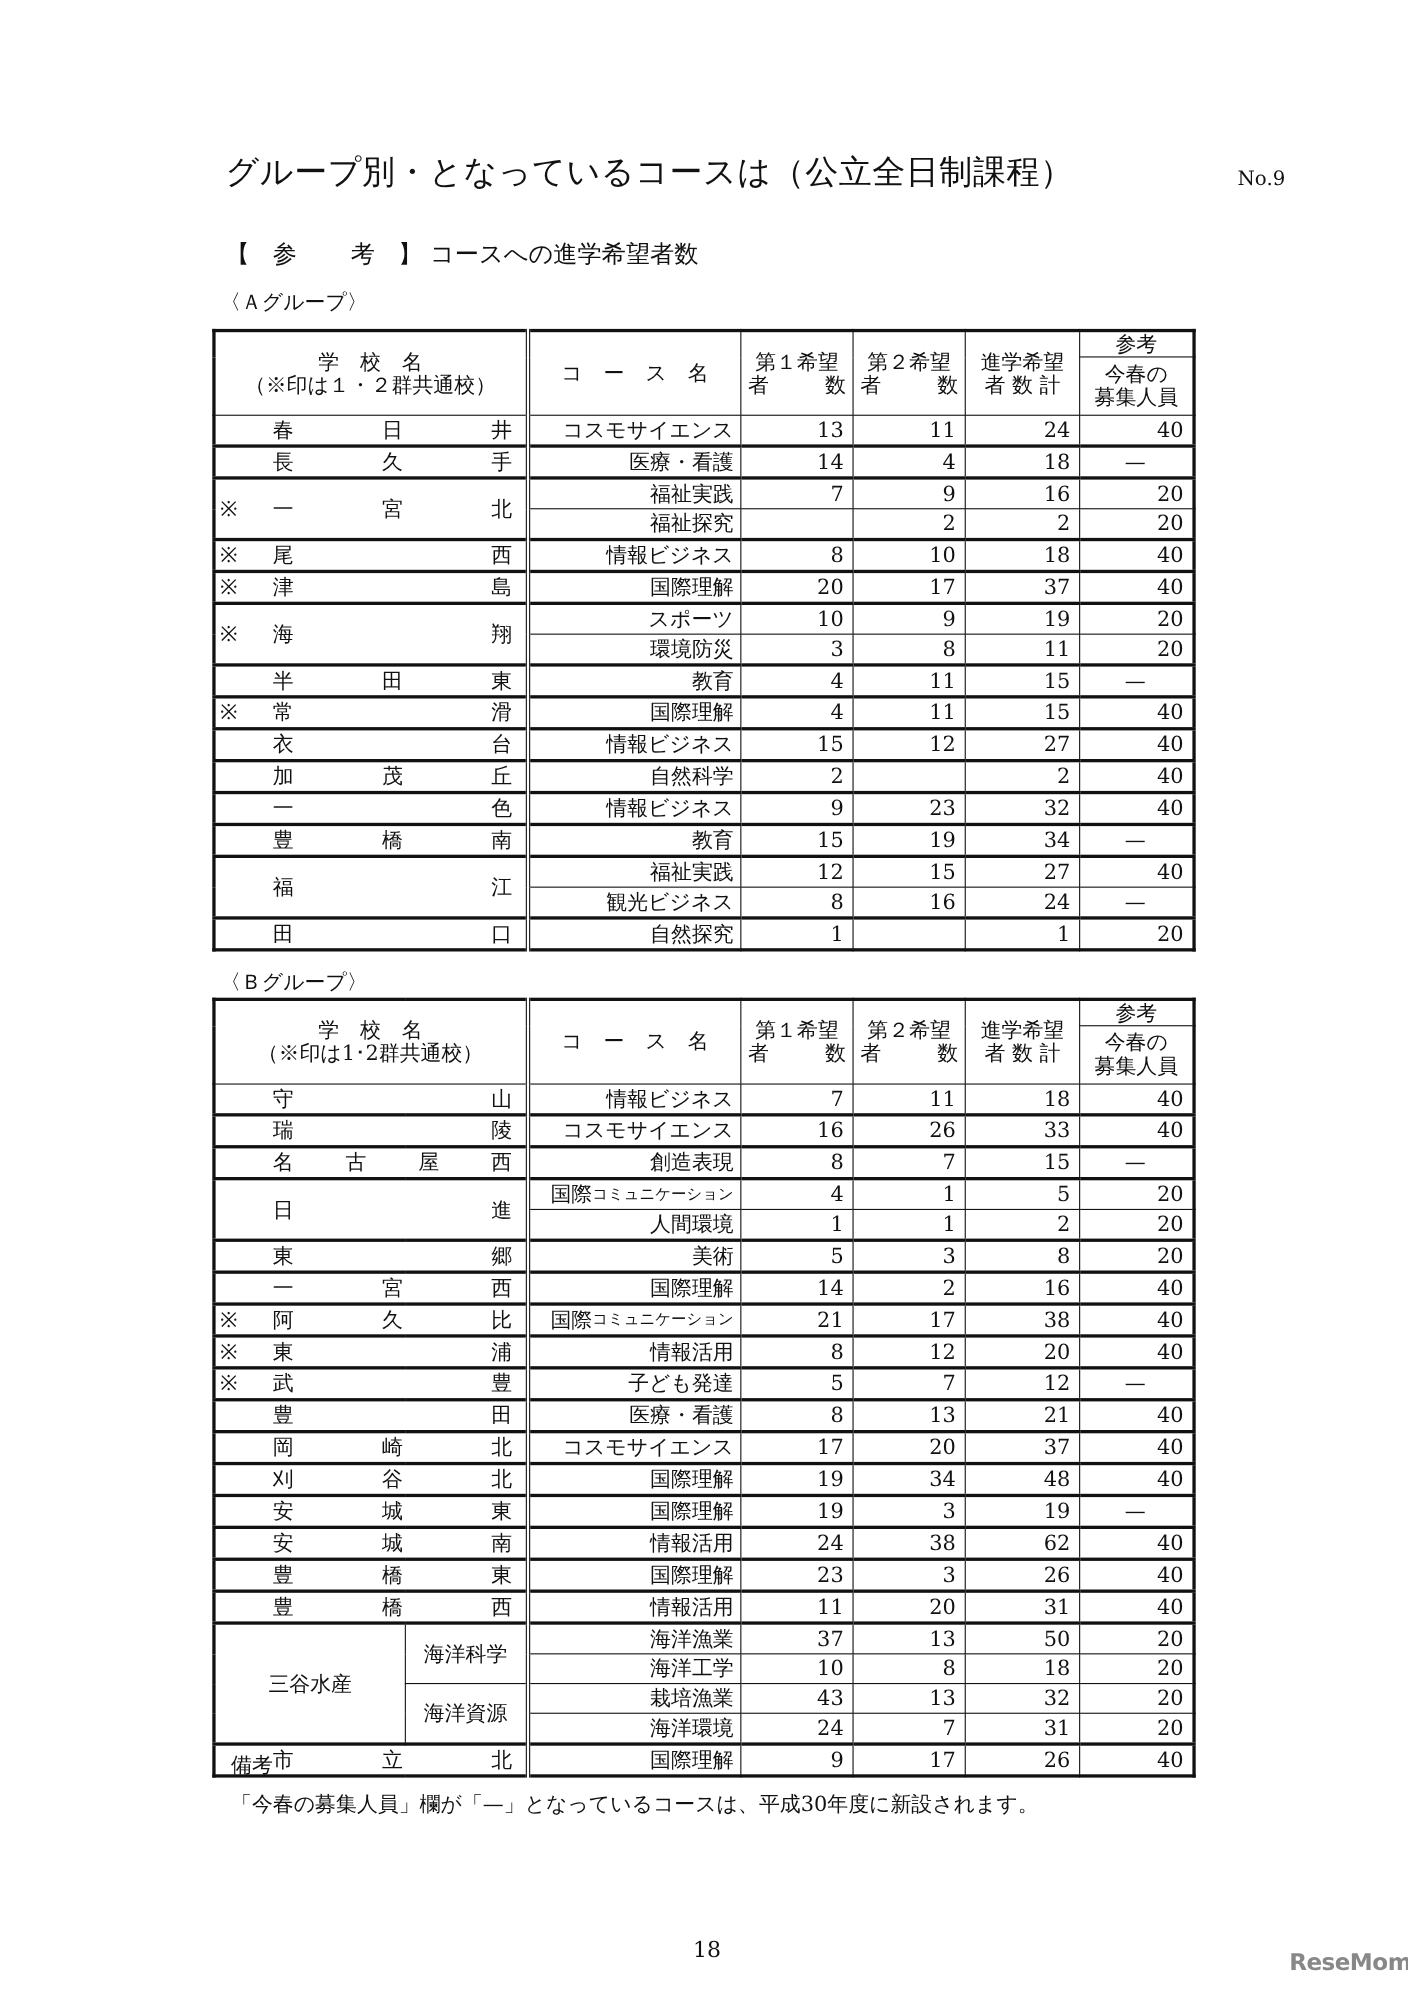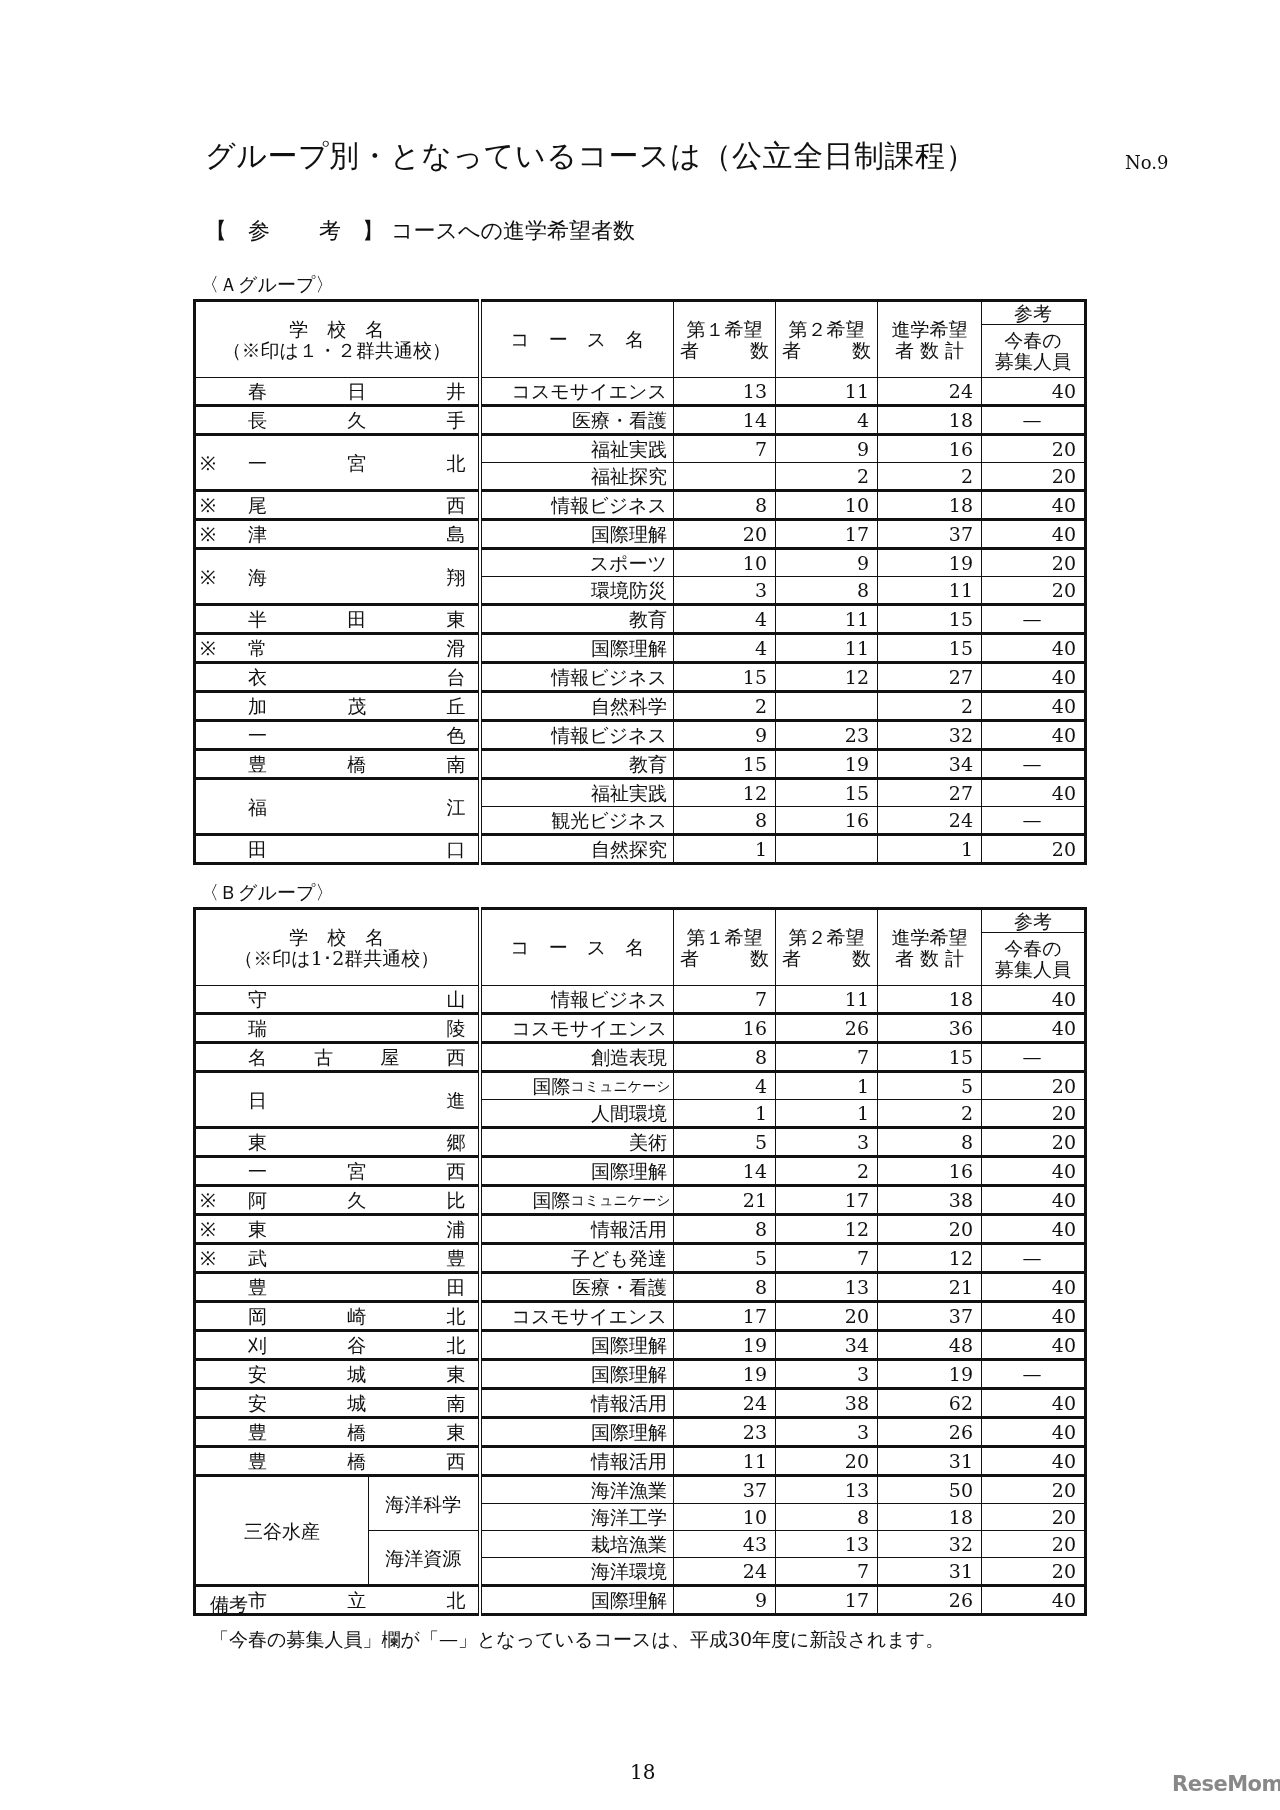--- a/index.html
+++ b/index.html
@@ -12,21 +12,21 @@
   .grp { font-size:19px; white-space:nowrap; }
   table.t { position:absolute; border-collapse:collapse; table-layout:fixed;
             border:3px solid #111; font-size:19px; }
   table.t td, table.t th { border:1px solid #111; padding:0 6px; height:26px; line-height:24px;
             font-weight:normal; overflow:hidden; white-space:nowrap; }
   table.t th { text-align:center; line-height:21px; }
   table.t tr.sep td { border-top:3px solid #111; }
   td.course { border-left:4px double #111 !important; }
   td.num { text-align:right; padding-right:8px !important; }
   .crs { display:flex; justify-content:flex-end; }
-  .crs.small { font-size:14px; letter-spacing:0; justify-content:flex-start;margin-left:45px; }
+  .crs.small { font-size:14px; letter-spacing:0; justify-content:flex-end;margin-left:45px; }
   .crs.small .big { font-size:19px; }
   .hd2 { display:flex; justify-content:space-between; }
   .note-h { left:210px; font-size:19px; }
   .note { left:210px; font-size:19px; white-space:nowrap; }
   .pageno { left:630px; top:1760px; font-size:20px; }
   .logo { left:1172px; top:1772px; font-family:"DejaVu Sans","Liberation Sans",sans-serif;
           font-weight:bold; font-size:21px; color:#888; letter-spacing:-0.5px; }
 </style>
 </head>
 <body>
@@ -34,21 +34,21 @@
 <div class="abs title">グループ別・となっているコースは（公立全日制課程）</div>
 <div class="abs docno">No.9</div>
 <div class="abs subtitle">
   <span>【</span>&nbsp;&nbsp;
   <span>参</span>&nbsp;&nbsp;&nbsp;&nbsp;&nbsp;&nbsp;
   <span>考</span>&nbsp;&nbsp;
   <span>】</span>
   <span>コースへの進学希望者数</span>
 </div>
 
-<div class="abs grp" style="left:200px; top:272px;">〈Ａグループ〉</div>
+<div class="abs grp" style="left:200px; top:262px;">〈Ａグループ〉</div>
 <table class="t" id="tableA" style="left:193px; top:299px; width:891px;">
   <colgroup>
       <col style="width:285px">
       <col style="width:194px">
       <col style="width:102px">
       <col style="width:102px">
       <col style="width:104px">
       <col style="width:104px">
     </colgroup>
   <thead id="theadA">
@@ -544,21 +544,21 @@
             </span>
           </div>
         </td>
       <td class="course">
           <span class="crs">
             <span>コスモサイエンス</span>
           </span>
         </td>
     <td class="num">16</td>
     <td class="num">26</td>
-    <td class="num">36</td>
+    <td class="num">33</td>
     <td class="num" style="">40</td>
       </tr>
       <tr class="sep">
       <td colspan="2" rowspan="1" style="padding:0">
           <div style="display:flex;align-items:center">
             <span style="width:48px;display:inline-block;padding-left:4px"></span>
             <span style="flex:1;padding-right:12px;display:flex">
               <span style="display:flex;justify-content:space-between;width:100%">
                 <span>名</span>
                 <span>古</span>

